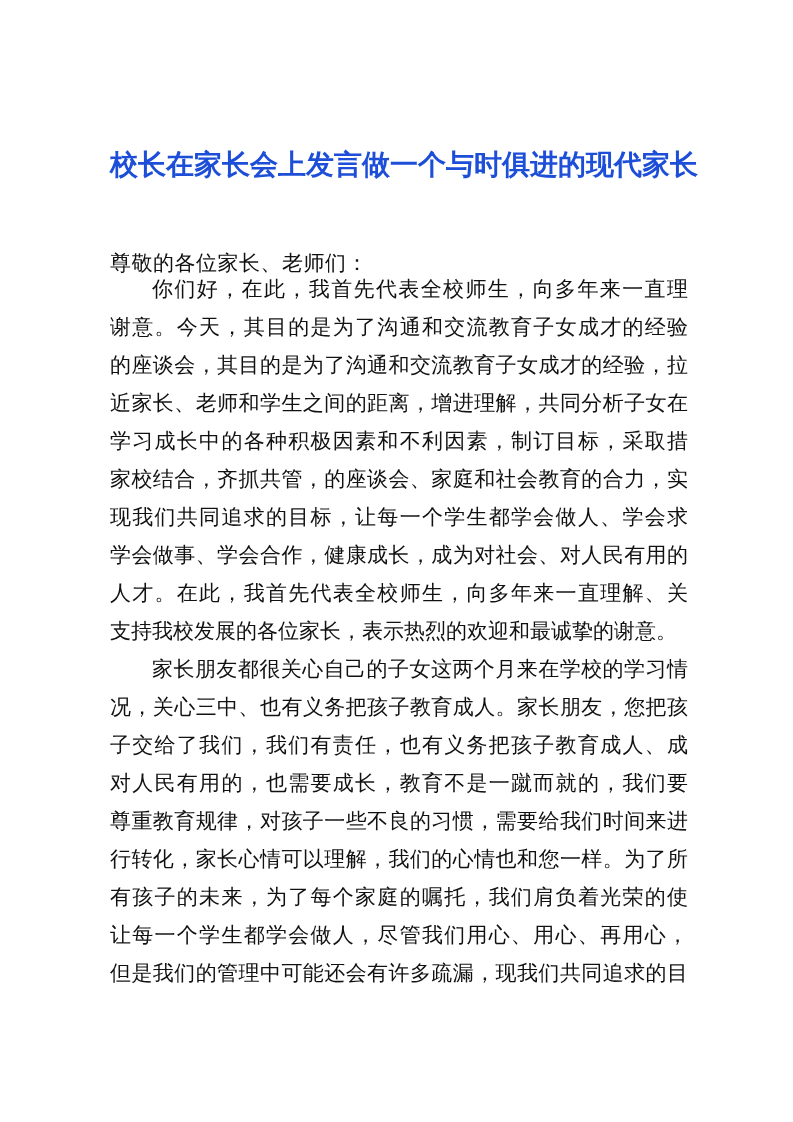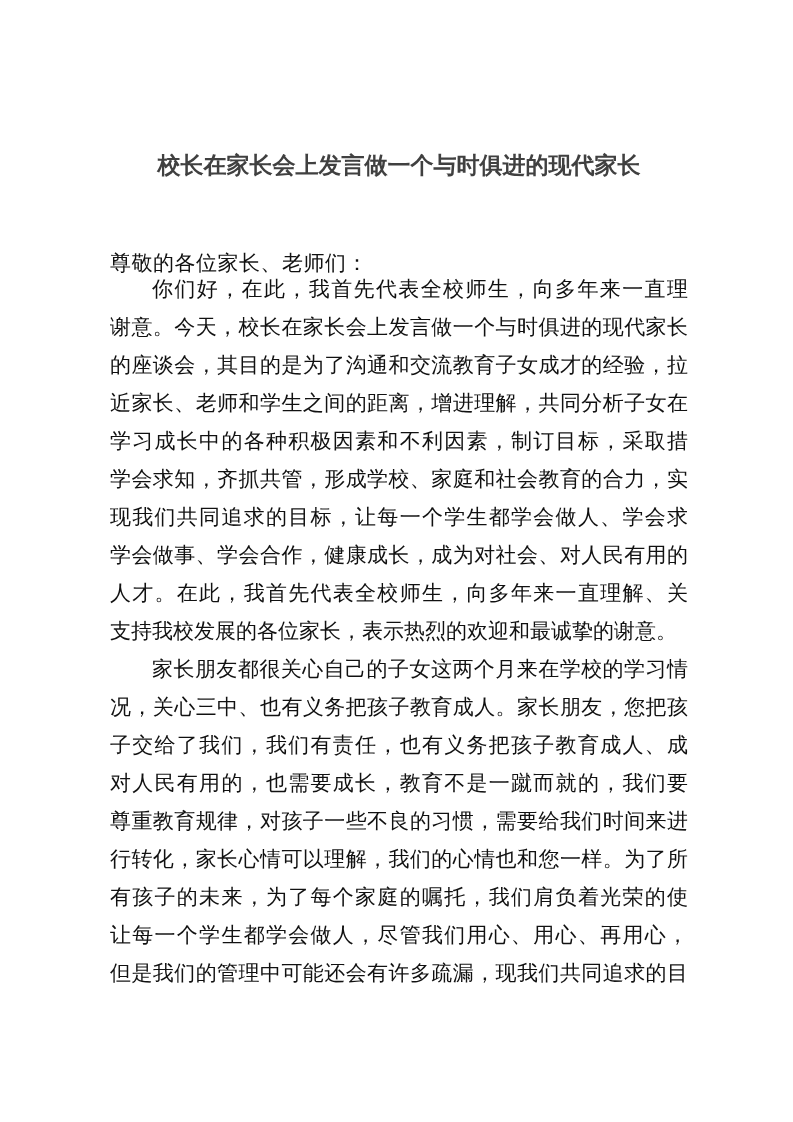--- a/index.html
+++ b/index.html
@@ -17,25 +17,25 @@
     font-family: "Liberation Serif", "DejaVu Serif", serif;
     color: #111111;
   }
   .doc-title {
     position: absolute;
     left: 110px;
     top: 148px;
     width: 578px;
     margin: 0;
     font-family: "Liberation Sans", "DejaVu Sans", sans-serif;
-    font-size: 23px;
+    font-size: 28px;
     line-height: 34px;
     font-weight: bold;
     text-align: center;
-    color: #404040;
+    color: #1d4ed8;
     white-space: nowrap;
   }
   .salutation {
     position: absolute;
     left: 110px;
     top: 244px;
     width: 578px;
     font-size: 21px;
     line-height: 38px;
     letter-spacing: 0.5px;
@@ -67,25 +67,25 @@
 </style>
 </head>
 <body>
 
 <div class="page">
   <h1 class="doc-title">校长在家长会上发言做一个与时俱进的现代家长</h1>
   <div class="salutation">尊敬的各位家长、老师们：</div>
   <div class="doc-body">
       <div class="paragraph">
         <div class="line indent justify">你们好，在此，我首先代表全校师生，向多年来一直理解、</div>
-        <div class="line justify">谢意。今天，校长在家长会上发言做一个与时俱进的现代家长</div>
+        <div class="line justify">谢意。今天，其目的是为了沟通和交流教育子女成才的经验</div>
         <div class="line justify">的座谈会，其目的是为了沟通和交流教育子女成才的经验，拉</div>
         <div class="line justify">近家长、老师和学生之间的距离，增进理解，共同分析子女在</div>
         <div class="line justify">学习成长中的各种积极因素和不利因素，制订目标，采取措施，</div>
-        <div class="line justify">学会求知，齐抓共管，形成学校、家庭和社会教育的合力，实</div>
+        <div class="line justify">家校结合，齐抓共管，的座谈会、家庭和社会教育的合力，实</div>
         <div class="line justify">现我们共同追求的目标，让每一个学生都学会做人、学会求知、</div>
         <div class="line justify">学会做事、学会合作，健康成长，成为对社会、对人民有用的</div>
         <div class="line justify">人才。在此，我首先代表全校师生，向多年来一直理解、关心、</div>
         <div class="line">支持我校发展的各位家长，表示热烈的欢迎和最诚挚的谢意。</div>
       </div>
       <div class="paragraph">
         <div class="line indent justify">家长朋友都很关心自己的子女这两个月来在学校的学习情</div>
         <div class="line justify">况，关心三中、也有义务把孩子教育成人。家长朋友，您把孩</div>
         <div class="line justify">子交给了我们，我们有责任，也有义务把孩子教育成人、成材。</div>
         <div class="line justify">对人民有用的，也需要成长，教育不是一蹴而就的，我们要</div>

